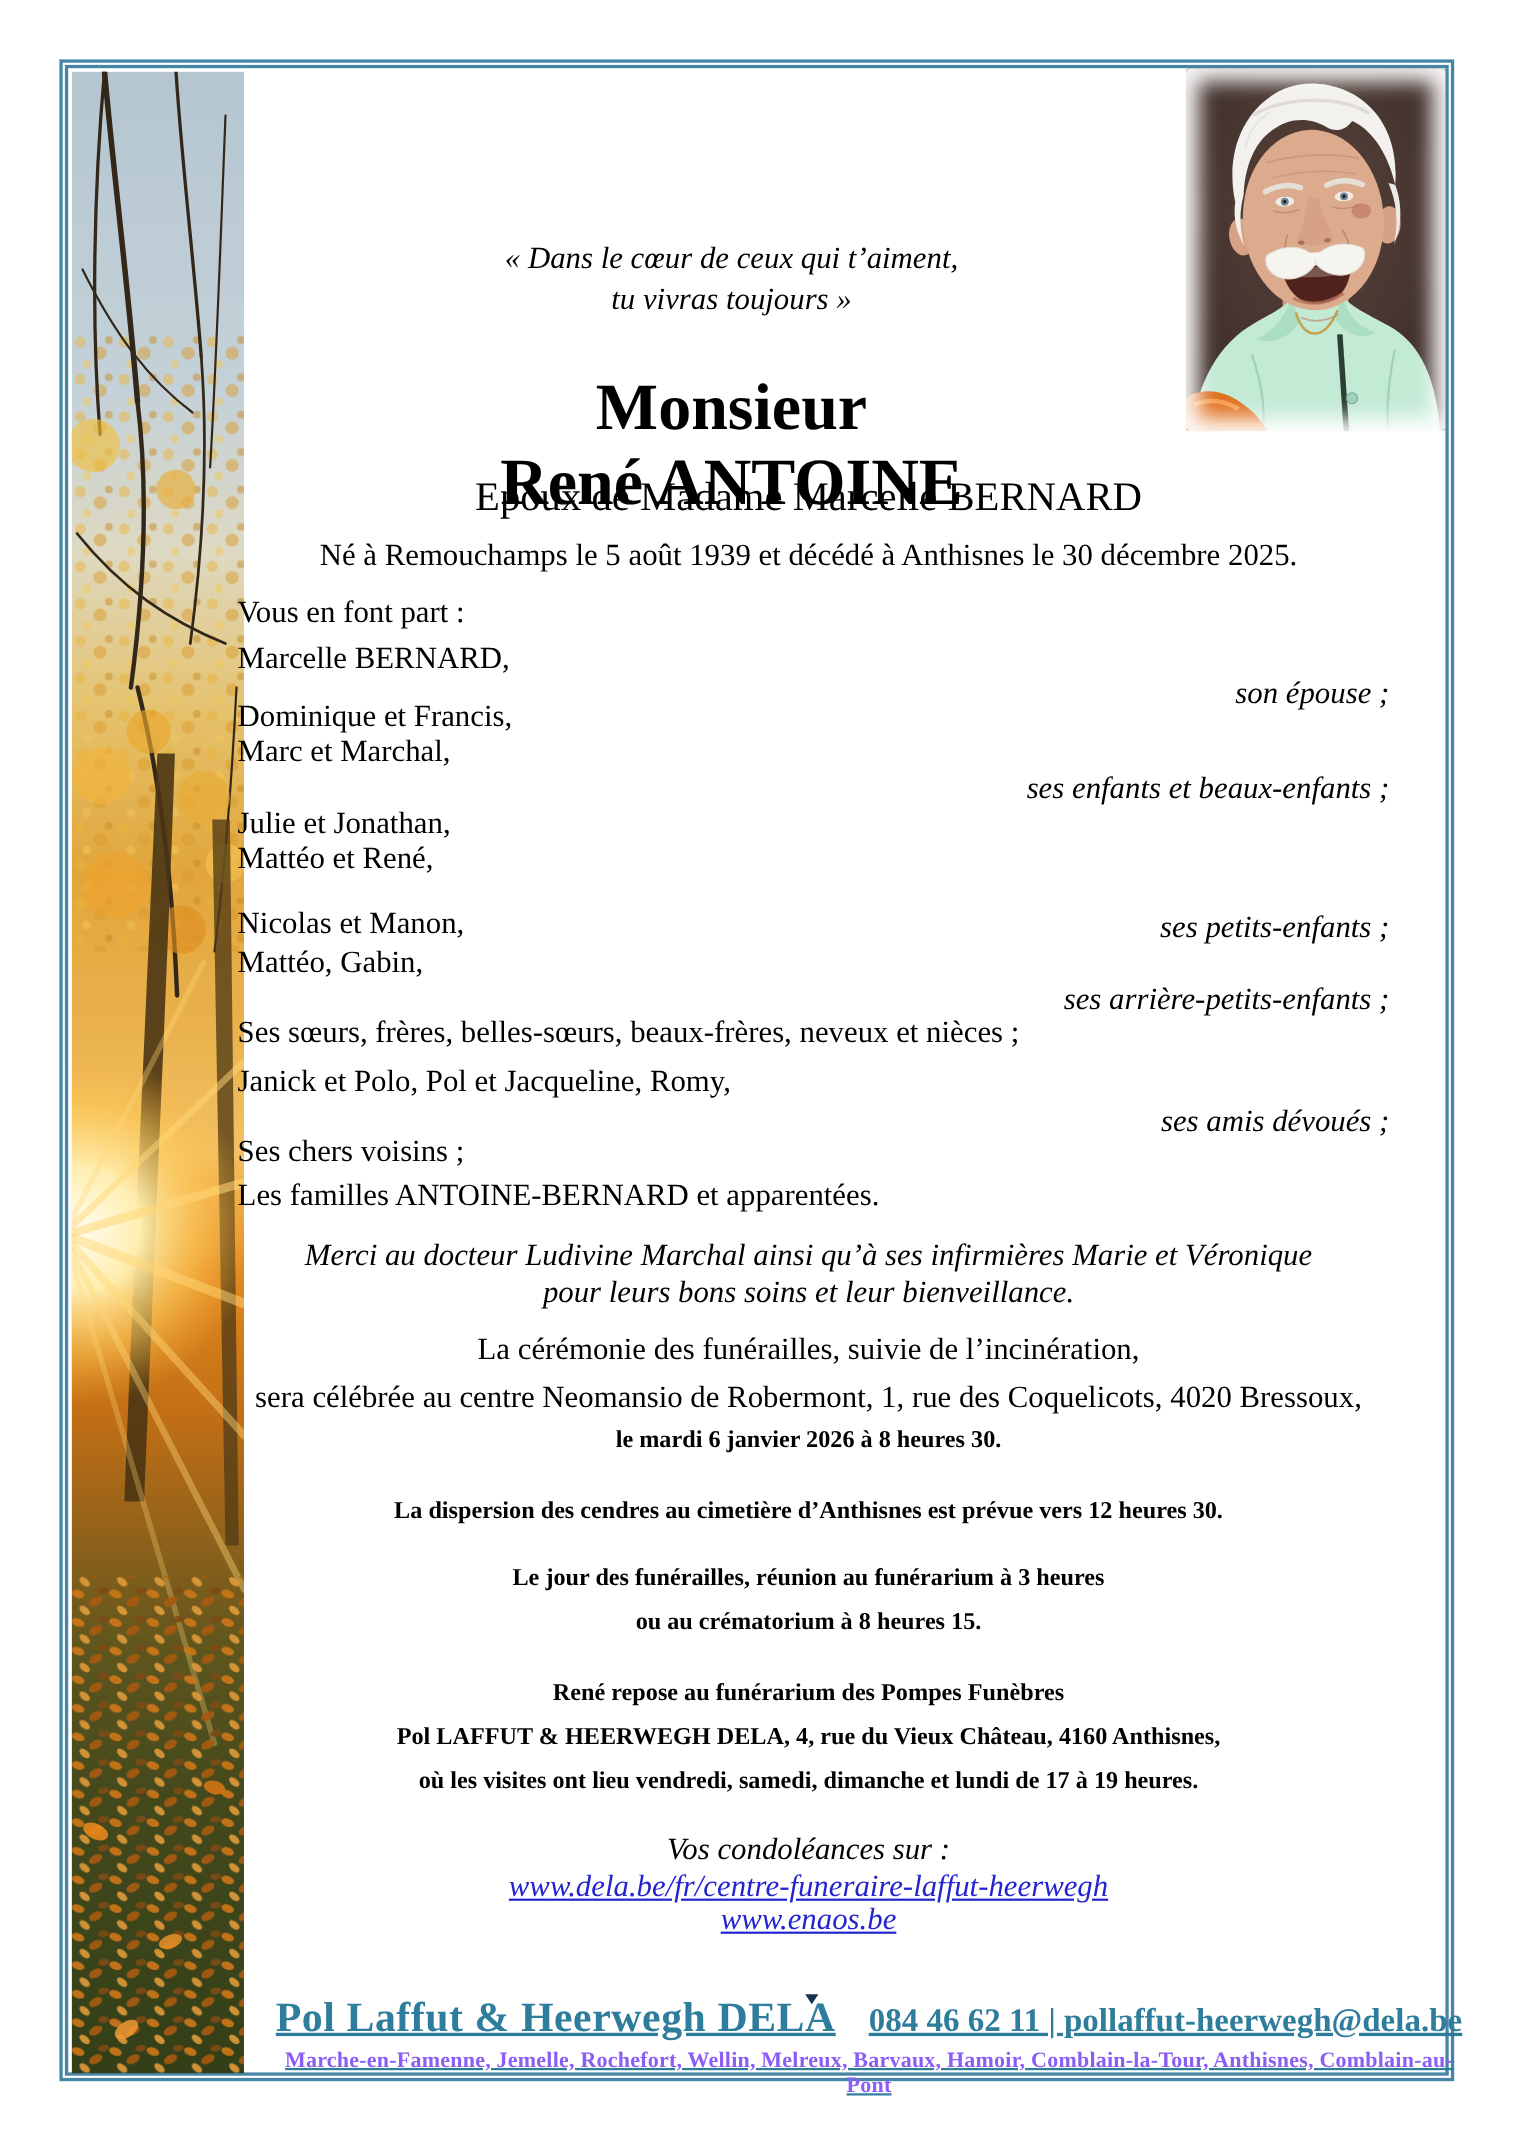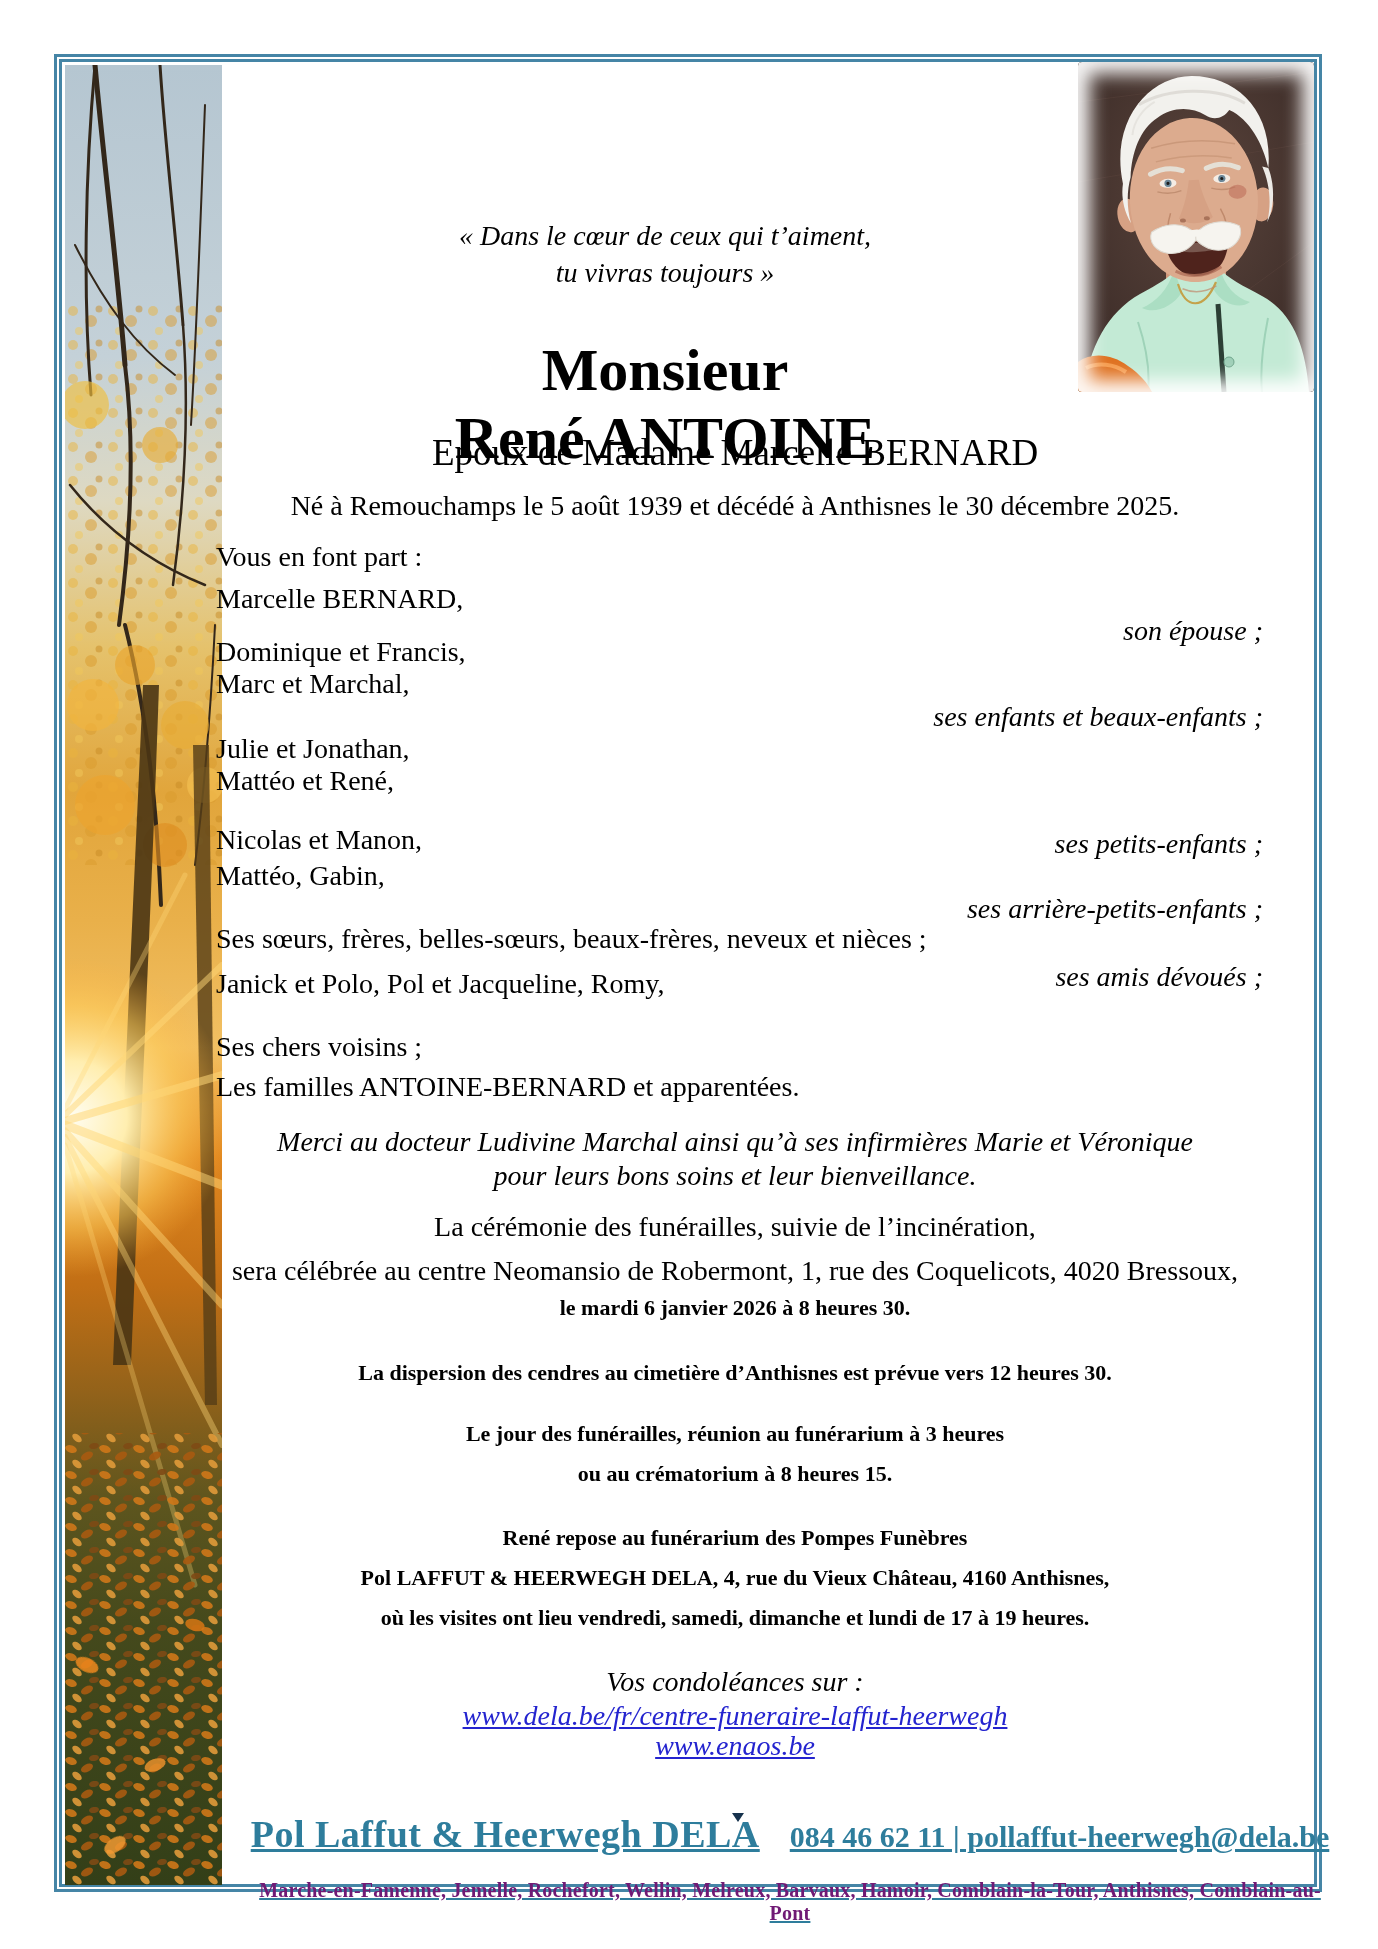--- a/index.html
+++ b/index.html
@@ -38,21 +38,21 @@
   
   .footer{position:absolute;left:240px;top:1812px;width:1100px;color:#2e7d9c;text-decoration:underline;}
   .brandline{display:flex;justify-content:center;align-items:baseline;gap:30px;}
   .brand{font-size:38px;font-weight:700;position:relative;letter-spacing:.5px;}
   .dela-flag{
     position:absolute;right:16px;top:1px;width:0;height:0;
     border-left:6px solid transparent;border-right:6px solid transparent;
     border-top:9px solid #16324d;
   }
   .contact{font-size:30px;font-weight:700;}
-  .towns{margin-top:23px;text-align:center;font-size:20px;font-weight:700;color:#701a75;letter-spacing:.2px;}
+  .towns{margin-top:6px;text-align:center;font-size:20px;font-weight:700;color:#8b5cf6;letter-spacing:.2px;}
 </style>
 </head>
 <body>
 
 <div class="frame"></div>
 
 <div class="strip">
   <svg viewBox="0 0 157 1820" preserveAspectRatio="none">
     <defs>
       <linearGradient id="g1" x1="0" y1="0" x2="0" y2="1">
@@ -219,21 +219,21 @@
   <div class="ln lft" style="top:668px">Marc et Marchal,</div>
   <div class="ln rt it" style="top:701px">ses enfants et beaux-enfants ;</div>
   <div class="ln lft" style="top:733px">Julie et Jonathan,</div>
   <div class="ln lft" style="top:765px">Mattéo et René,</div>
   <div class="ln lft" style="top:824px">Nicolas et Manon,</div>
   <div class="ln rt it" style="top:828px">ses petits-enfants ;</div>
   <div class="ln lft" style="top:860px">Mattéo, Gabin,</div>
   <div class="ln rt it" style="top:893px">ses arrière-petits-enfants ;</div>
   <div class="ln lft" style="top:923px">Ses sœurs, frères, belles-sœurs, beaux-frères, neveux et nièces ;</div>
   <div class="ln lft" style="top:968px">Janick et Polo, Pol et Jacqueline, Romy,</div>
-  <div class="ln rt it" style="top:961px">ses amis dévoués ;</div>
+  <div class="ln rt it" style="top:1004px">ses amis dévoués ;</div>
   <div class="ln lft" style="top:1031px">Ses chers voisins ;</div>
   <div class="ln lft" style="top:1071px">Les familles ANTOINE-BERNARD et apparentées.</div>
 
   <div class="ln cw it" style="top:1126px">Merci au docteur Ludivine Marchal ainsi qu’à ses infirmières Marie et Véronique</div>
   <div class="ln cw it" style="top:1160px">pour leurs bons soins et leur bienveillance.</div>
 
   <div class="ln cw" style="top:1211px">La cérémonie des funérailles, suivie de l’incinération,</div>
   <div class="ln cw" style="top:1255px">sera célébrée au centre Neomansio de Robermont, 1, rue des Coquelicots, 4020 Bressoux,</div>
   <div class="ln cw bold" style="top:1295px">le mardi 6 janvier 2026 à 8 heures 30.</div>
 

